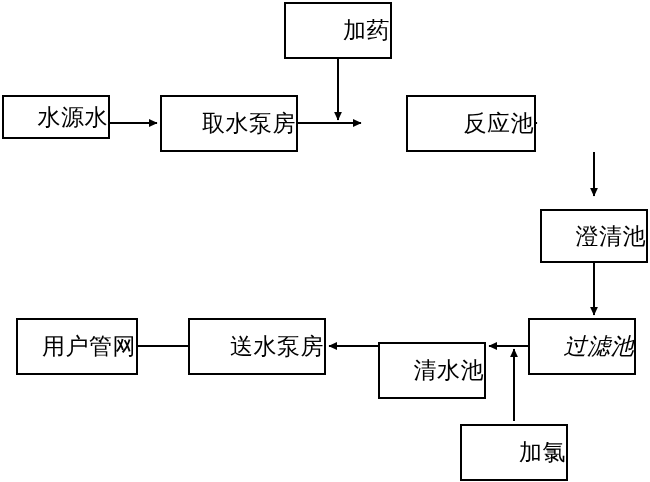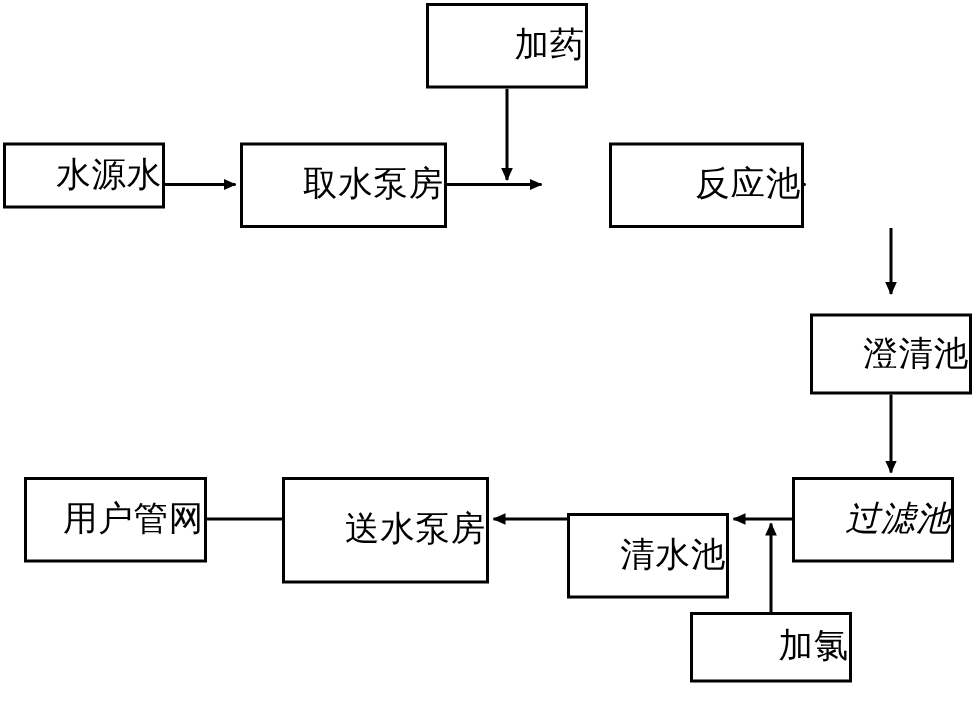--- a/index.html
+++ b/index.html
@@ -105,25 +105,25 @@
   </div>
 
   <div class="node" style="left:528px; top:318px; width:108px; height:57px;font-style:italic;">
     <span>过滤池</span>
   </div>
 
   <div class="node" style="left:378px; top:318px; width:108px; height:57px;margin-top:24px;">
     <span>清水池</span>
   </div>
 
-  <div class="node" style="left:188px; top:318px; width:138px; height:71px;">
+  <div class="node" style="left:188px; top:318px; width:138px; height:57px;">
     <span>送水泵房</span>
   </div>
 
   <div class="node" style="left:2px; top:318px; width:122px; height:57px;margin-left:14px;">
     <span>用户管网</span>
   </div>
 
-  <div class="node" style="left:460px; top:408px; width:108px; height:47px;padding-left:24px;">
+  <div class="node" style="left:460px; top:424px; width:108px; height:57px;padding-left:24px;">
     <span>加氯</span>
   </div>
 
 </div>
 
 </body></html>

